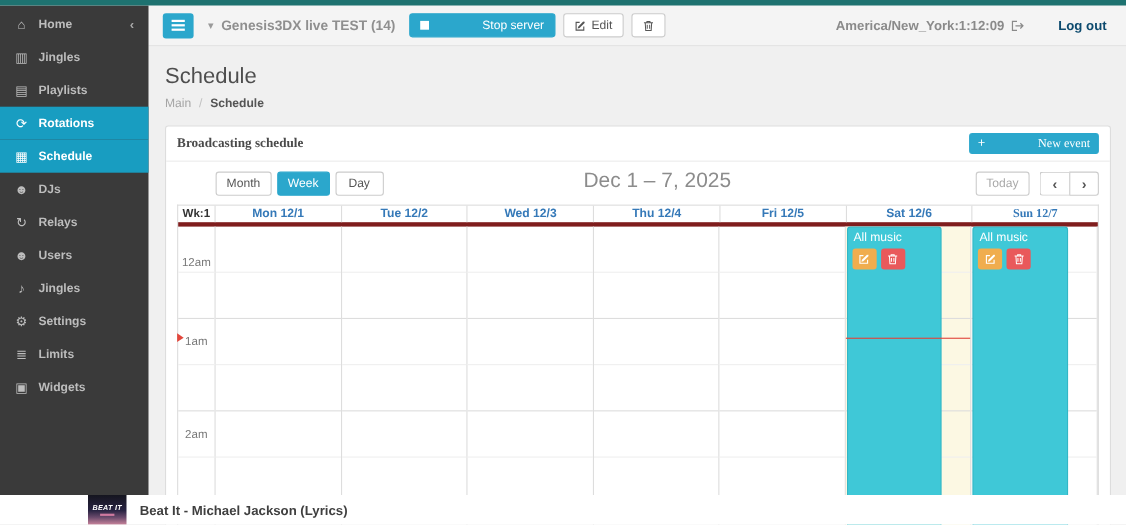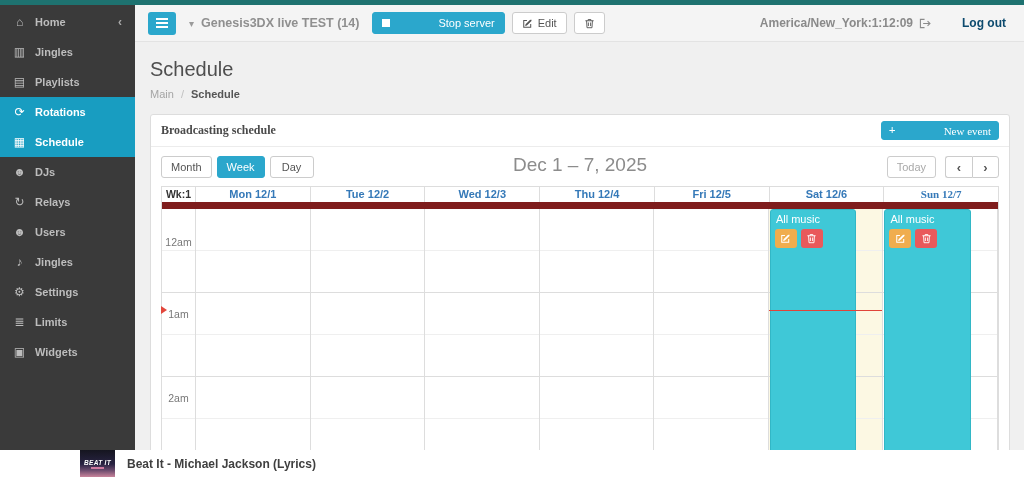--- a/index.html
+++ b/index.html
@@ -36,34 +36,34 @@
   .breadcrumb { font-size:11px; color:#a5a5a5; margin-bottom:14px; }
   .breadcrumb a { color:#a5a5a5; text-decoration:none; cursor:pointer; }
   .breadcrumb .sep { margin:0 4px; color:#c0c0c0; }
   .breadcrumb .bc-active { color:#555; font-weight:bold; }
 
   .panel { background:#fff; border:1px solid #ddd; border-radius:3px; }
   .panel-header { display:flex; align-items:center; justify-content:space-between; padding:6px 10px; border-bottom:1px solid #ececec; font-size:12px; font-weight:bold; color:#4a4a4a;font-family:Liberation Serif, serif; }
   .btn-new { height:19px; padding:1px 7px; font-size:11px; }
   .btn-new .plus { font-weight:bold; font-size:12px; }
 
-  .cal-toolbar { position:relative; display:flex; align-items:flex-end; padding:9px 10px 8px 10px; }
+  .cal-toolbar { position:relative; display:flex; align-items:flex-end; padding:9px 10px 8px 10px;margin-left:35px; }
   .view-group { display:flex; gap:5px; }
   .view-btn { min-width:44px; justify-content:center; }
   .view-btn.active { background:var(--accent); border-color:var(--accent); color:#fff; }
   .cal-title { position:absolute; left:50%; transform:translateX(-50%); top:7px; font-size:19px; color:#8c8c8c; }
   .nav-group { margin-left:auto; display:flex; align-items:center; gap:9px; }
   .btn-today { color:#a9a9a9; }
   .btn-pair { display:flex; }
   .btn-pair button { width:27px; height:22px; background:#fff; border:1px solid #ccc; color:#555; font-size:13px; font-weight:bold; cursor:pointer; line-height:1; }
   .btn-pair button:first-child { border-radius:3px 0 0 3px; border-right:none; }
   .btn-pair button:last-child { border-radius:0 3px 3px 0; }
 
   .cal-table { margin:0 10px; border:1px solid #ddd; border-bottom:none; }
-  .cal-head { display:flex; border-bottom:7px solid #7f1d1d; }
+  .cal-head { display:flex; border-bottom:4px solid #7f1d1d; }
   .cal-axis-head { width:34px; border-right:1px solid #ddd; font-size:10.5px; font-weight:bold; color:#333; text-align:center; padding:1px 0 2px; }
   .day-head { flex:1; text-align:center; font-size:11px; font-weight:bold; color:var(--day-header); padding:1px 0 2px; border-right:1px solid #ddd; cursor:pointer; }
   .day-head:last-child { border-right:none;font-family:Liberation Serif, serif; }
 
   .cal-body { display:flex; position:relative; height:296px; }
   .cal-axis { width:34px; position:relative; border-right:1px solid #ddd; }
   .time-label { position:absolute; left:0; width:100%; height:42px; line-height:42px; text-align:center; font-size:10.5px; color:#777; }
   .day-col { flex:1; position:relative; border-right:1px solid #ddd; }
   .day-col:last-child { border-right:none; }
   .day-col.today { background:var(--today-bg); }

